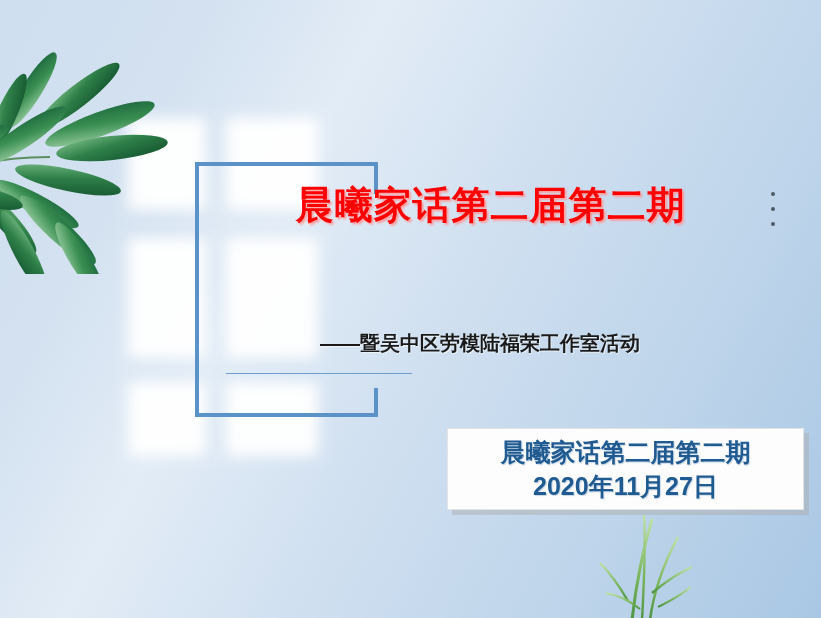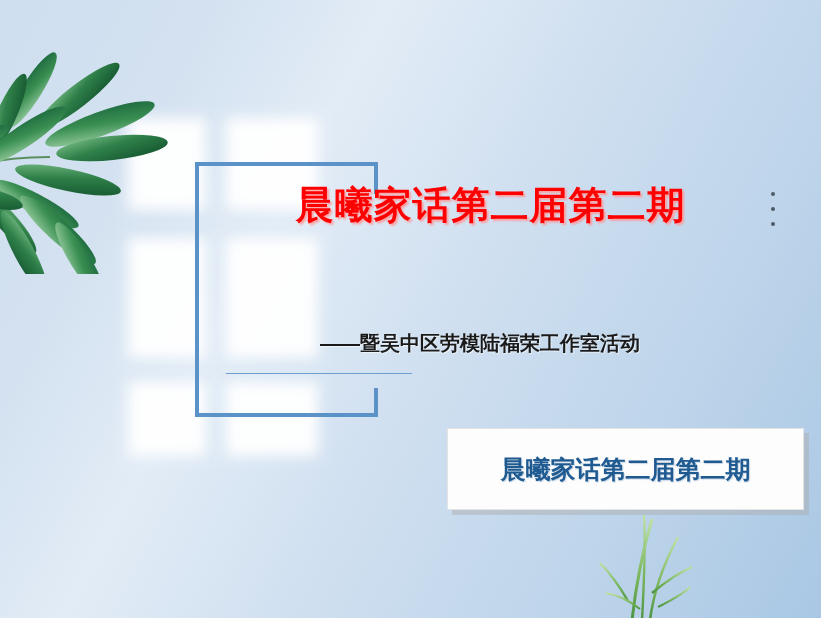--- a/index.html
+++ b/index.html
@@ -221,15 +221,16 @@
   </div>
 
   <div class="title-block">
     <div class="title-line">晨曦家话第二届第二期</div>
   </div>
 
   <div class="subtitle">——暨吴中区劳模陆福荣工作室活动</div>
 
   <div class="info-box">
     <div class="info-line">晨曦家话第二届第二期</div>
+    <div class="info-line">2020年11月27日</div>
   </div>
 
 </div>
 
 </body></html>

